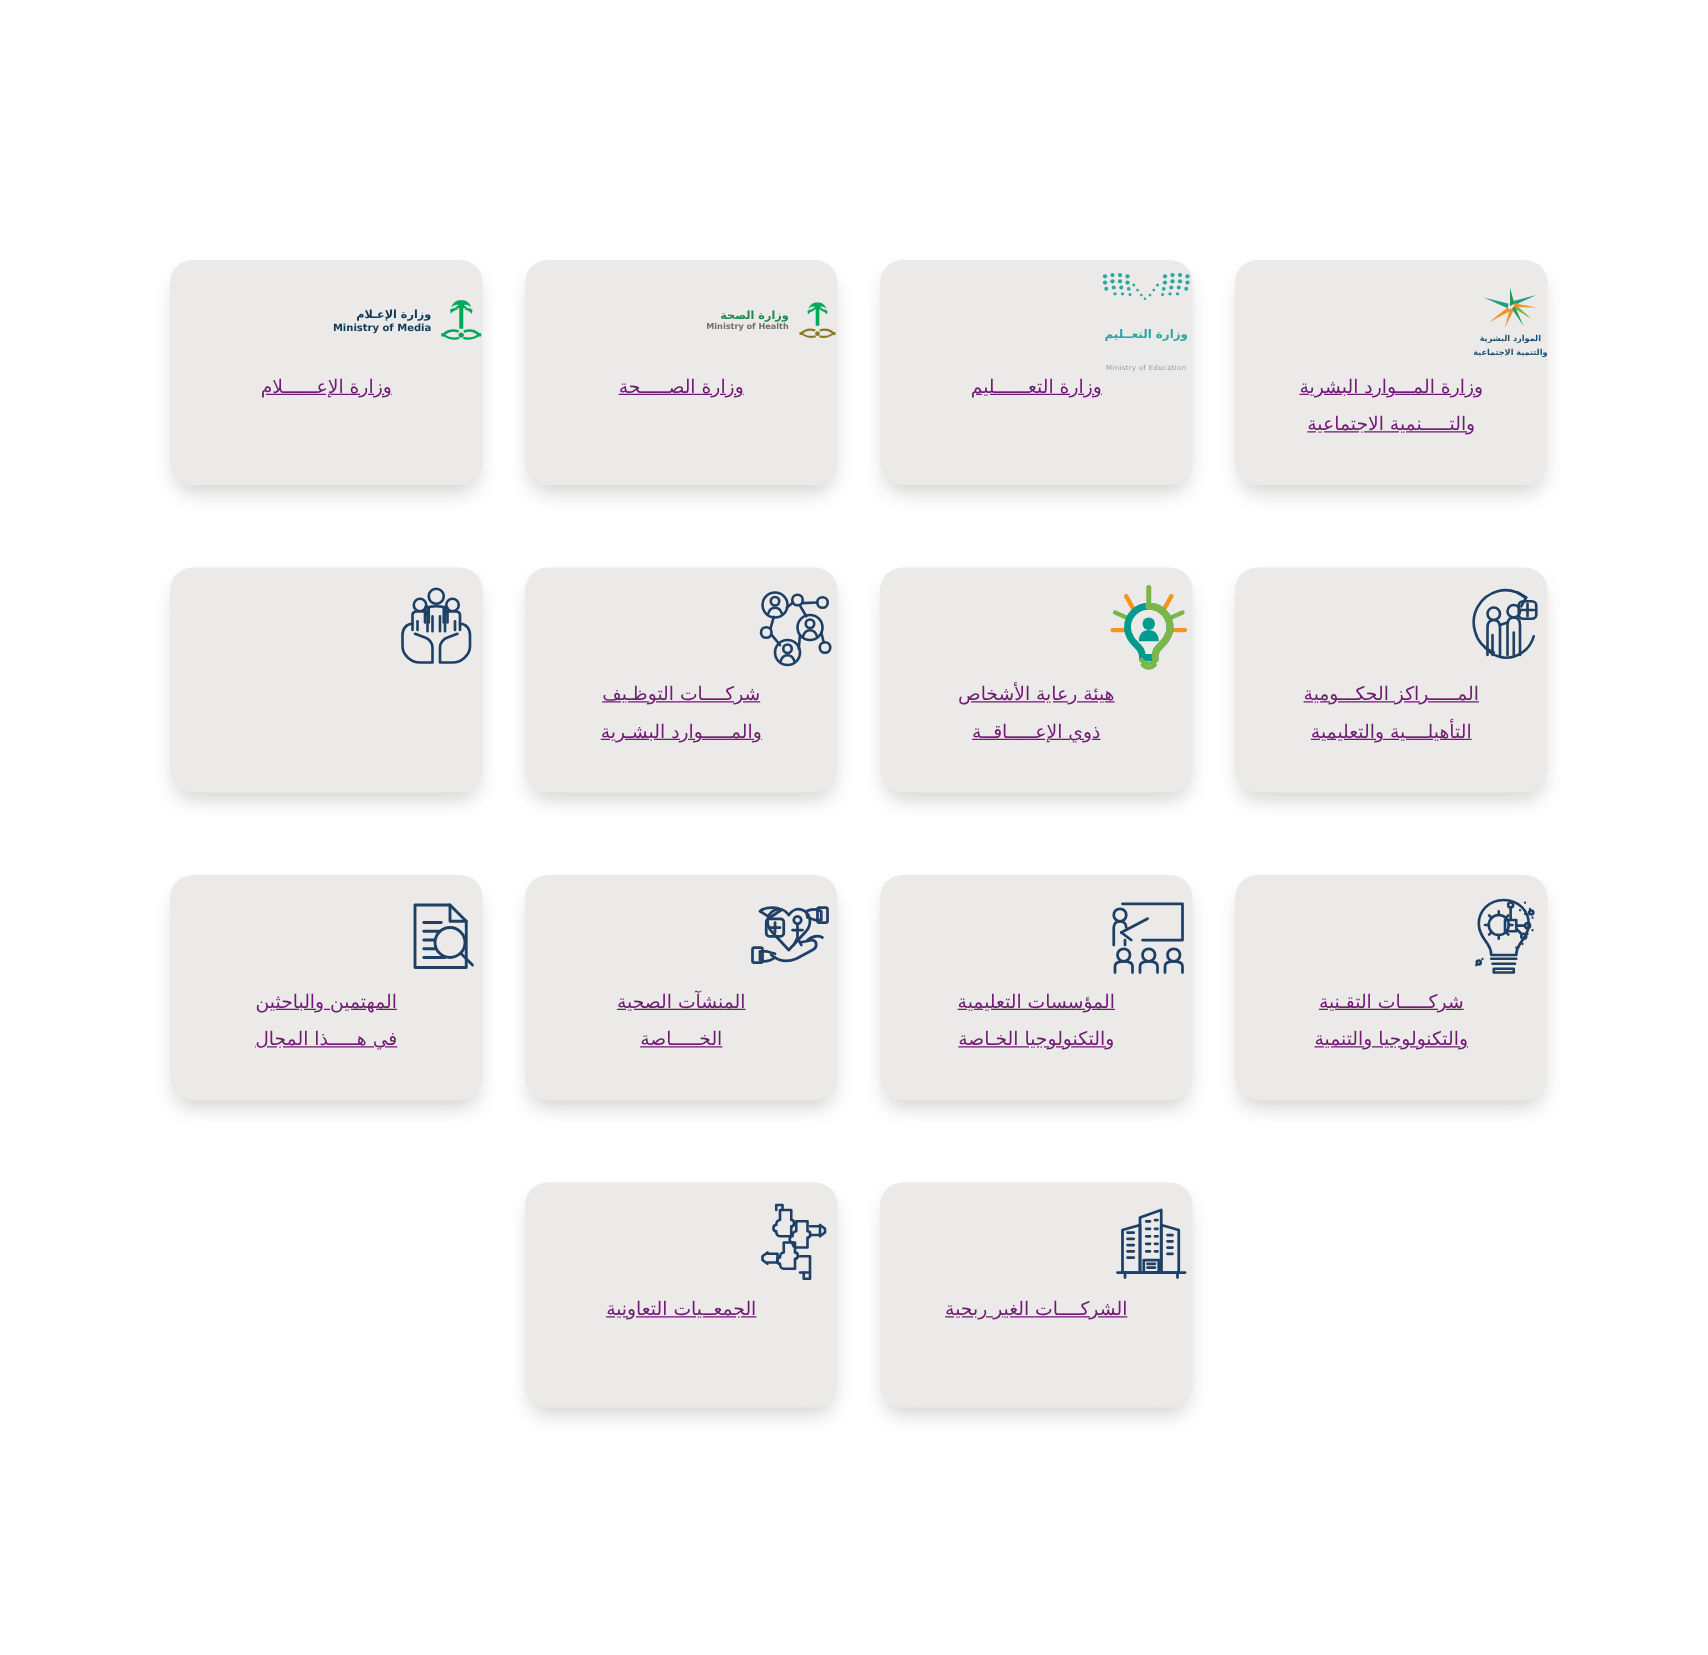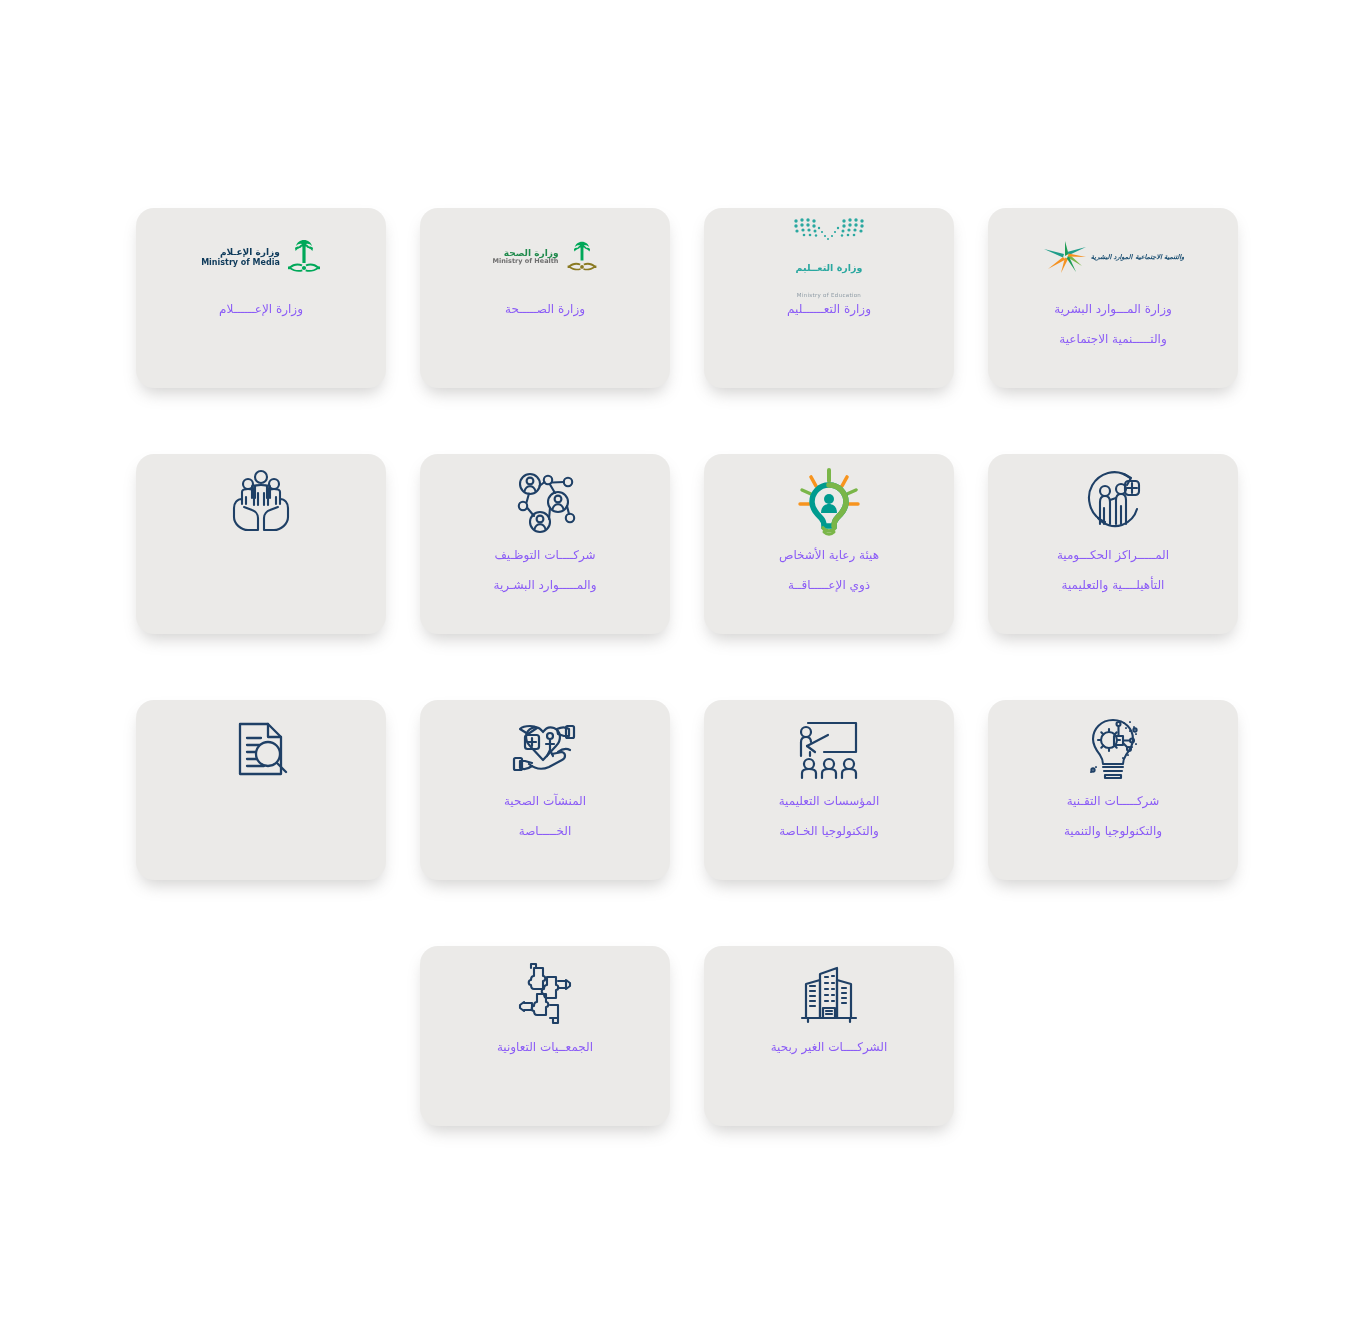--- a/index.html
+++ b/index.html
@@ -49,35 +49,36 @@
   }
   .card:last-child { margin-right: 0; }
 
   
   .spacer { width: 250px; margin-right: 34px; }
 
   .card-media {
     height: 86px;
     display: flex;
     align-items: center;
-    justify-content: center;
+    justify-content: flex-end;
     width: 100%;
     padding-top: 12px;
     box-sizing: border-box;
   }
   .card-label {
     width: 100%;
     text-align: center;
-    color: #8b5cf6;
-    font-size: 12px;
+    color: #701a75;
+    font-size: 15px;
     line-height: 30px;
     direction: rtl;
     letter-spacing: 0px;
     padding: 0 8px;
     box-sizing: border-box;
+    text-decoration: underline;
   }
   .card-label .line2 { display: block; }
 
   
   .logo-media { display: flex; align-items: center; gap: 7px; }
   .logo-media .txt {
     text-align: right;
     direction: rtl;
     line-height: 1.18;
   }
@@ -96,21 +97,21 @@
   .logo-health .ar { color: #1f8a4c; font-size: 9px; font-weight: bold; white-space: nowrap; }
   .logo-health .en { color: #6f6f6f; font-size: 6.5px; font-weight: bold; white-space: nowrap; }
   .logo-edu {
     display: flex;
     flex-direction: column;
     align-items: center;
     gap: 19px;
   }
   .logo-edu .ar { color: #2aa8a0; font-size: 9.5px; font-weight: bold; letter-spacing: 1px; }
   .logo-edu .en { color: #8d9aa4; font-size: 5.5px; letter-spacing: .3px; }
-  .logo-hrsd { display: flex; align-items: center; gap: 3px; font-style: italic; }
+  .logo-hrsd { display: flex; flex-direction: column; align-items: center; gap: 3px; }
   .logo-hrsd .ar1, .logo-hrsd .ar2 {
     color: #1b4f72; font-size: 6.5px; font-weight: bold; letter-spacing: .2px;
   }
   .icon-svg { display: block; }
 </style>
 </head>
 <body>
 
 <div class="board">
   <div class="grid">
@@ -367,20 +368,24 @@
       <div class="card">
         <div class="card-media">
           <svg width="66" height="66" viewBox="0 0 66 66" fill="none" stroke="#1f4066" stroke-width="2.3" stroke-linecap="round" stroke-linejoin="round">
             <path d="M12 8 L40 8 L53 21 L53 58 L12 58 Z"></path>
             <path d="M40 8 L40 21 L53 21"></path>
             <path d="M19 22 L33 22 M19 29 L33 29 M19 36 L30 36 M19 43 L31 43 M19 50 L36 50"></path>
             <circle cx="40" cy="38" r="12" fill="#ebeae8"></circle>
             <path d="M49 47 L58 56"></path>
           </svg>
         </div>
+        <div class="card-label">
+          <span>المهتمين والباحثين</span>
+          <span class="line2">في هـــــذا المجال</span>
+        </div>
       </div>
 
       <div class="card">
         <div class="card-media">
           <svg width="74" height="66" viewBox="0 0 74 66" fill="none" stroke="#1f4066" stroke-width="2.2" stroke-linecap="round" stroke-linejoin="round">
             <path d="M22 30 C16 24 17 15 24 12 C29 10 33 13 35 16 C37 13 41 10 46 12 C53 15 54 24 48 30 L35 44 Z"></path>
             <path d="M22 10 C18 10 14 11 12 13 L20 18 L29 12 C27 10 25 10 22 10 Z"></path>
             <path d="M49 13 C53 11 58 11 61 13 L61 20 L56 20 L50 18 Z"></path>
             <rect x="58" y="10" width="8" height="12" rx="1.5"></rect>
             <path d="M50 36 C54 33 58 32 62 34"></path>

